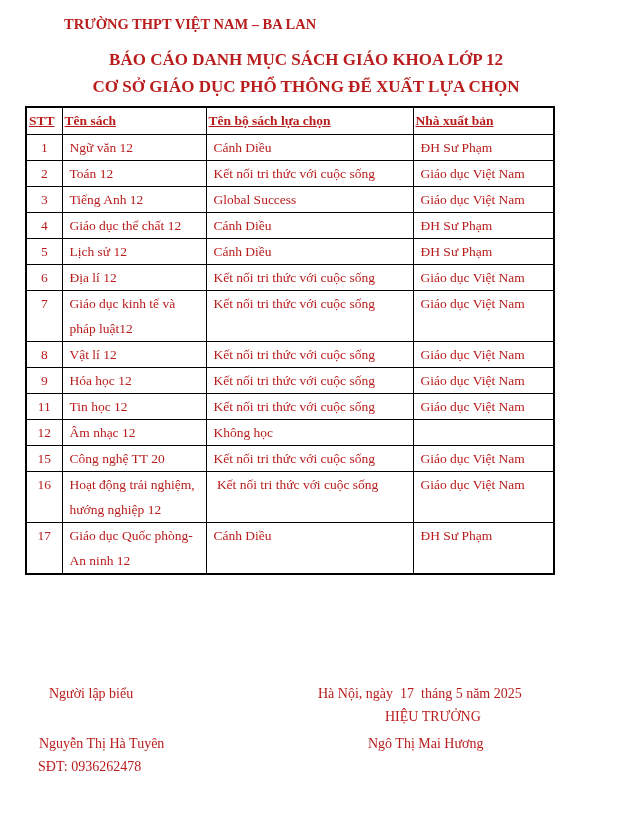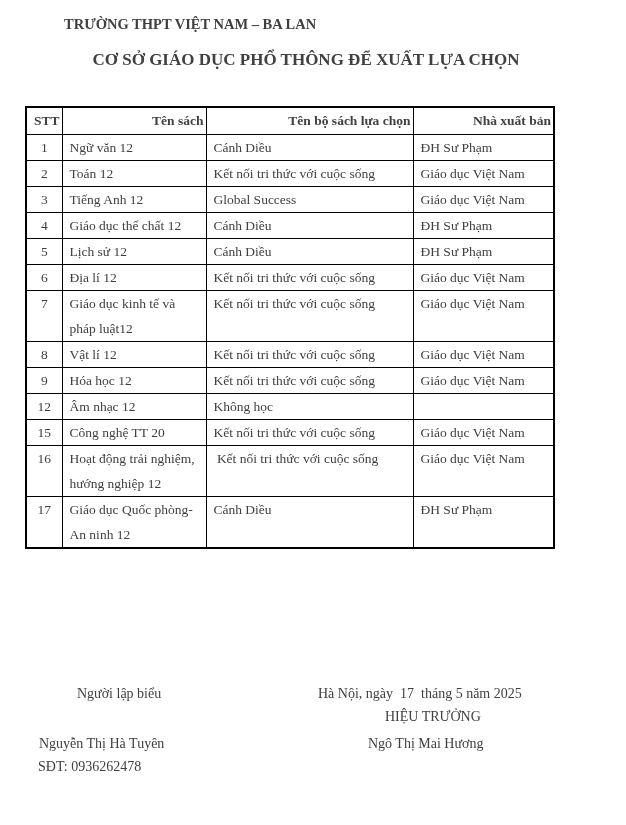--- a/index.html
+++ b/index.html
@@ -1,21 +1,21 @@
 <!DOCTYPE html>
 <html><head>
 <meta charset="utf-8">
 <style>
   html, body { margin: 0; padding: 0; background: #ffffff; }
   .page {
     position: relative;
     width: 626px;
     height: 825px;
     background: #ffffff;
-    color: #404040;
+    color: #b91c1c;
     font-family: "Liberation Serif", "DejaVu Serif", serif;
     overflow: hidden;
   }
   .school-name {
     position: absolute;
     left: 64px;
     top: 16px;
     font-size: 14.5px;
     font-weight: bold;
     white-space: nowrap;
@@ -40,23 +40,24 @@
     border: 2px solid #000000;
   }
   .book-table th, .book-table td {
     border: 1px solid #000000;
     font-size: 13.5px;
     overflow: hidden;
   }
   .book-table th {
     height: 26px;
     font-weight: bold;
-    text-align: right;
+    text-align: left;
     vertical-align: middle;
     padding: 0 2px;
+    text-decoration: underline;
   }
   .book-table td {
     height: 25px;
     line-height: 25px;
     vertical-align: top;
     padding: 0 2px 0 7px;
     white-space: pre-wrap;
   }
   .book-table td.c0 {
     text-align: center;
@@ -64,35 +65,36 @@
   }
   .footer {
     position: absolute;
     left: 0;
     top: 684px;
     width: 626px;
     height: 141px;
     font-size: 14px;
   }
   .footer span { position: absolute; white-space: pre; }
-  .f-preparer-label { left: 77px;  top: 2px;  }
+  .f-preparer-label { left: 49px;  top: 2px;  }
   .f-date           { left: 318px; top: 2px; text-align: center;  }
   .f-principal      { left: 385px; top: 25px; }
   .f-preparer-name  { left: 39px;  top: 52px; }
   .f-principal-name { left: 368px; top: 52px; }
   .f-phone          { left: 38px;  top: 75px; }
 </style>
 </head>
 <body>
 
 <div class="page">
 
   <div class="school-name">TRƯỜNG THPT VIỆT NAM – BA LAN</div>
 
   <div class="title-block">
+    <div>BÁO CÁO DANH MỤC SÁCH GIÁO KHOA LỚP 12</div>
     <div>CƠ SỞ GIÁO DỤC PHỔ THÔNG ĐỂ XUẤT LỰA CHỌN</div>
   </div>
 
   <table class="book-table">
     <colgroup>
       <col style="width:36px">
       <col style="width:144px">
       <col style="width:207px">
       <col style="width:141px">
     </colgroup>
@@ -153,20 +155,26 @@
           <td class="c2">Kết nối tri thức với cuộc sống</td>
           <td class="c3">Giáo dục Việt Nam</td>
         </tr>
         <tr>
           <td class="c0">9</td>
           <td class="c1">Hóa học 12</td>
           <td class="c2">Kết nối tri thức với cuộc sống</td>
           <td class="c3">Giáo dục Việt Nam</td>
         </tr>
         <tr>
+          <td class="c0">11</td>
+          <td class="c1">Tin học 12</td>
+          <td class="c2">Kết nối tri thức với cuộc sống</td>
+          <td class="c3">Giáo dục Việt Nam</td>
+        </tr>
+        <tr>
           <td class="c0">12</td>
           <td class="c1">Âm nhạc 12</td>
           <td class="c2">Không học</td>
           <td class="c3"></td>
         </tr>
         <tr>
           <td class="c0">15</td>
           <td class="c1">Công nghệ TT 20</td>
           <td class="c2">Kết nối tri thức với cuộc sống</td>
           <td class="c3">Giáo dục Việt Nam</td>

